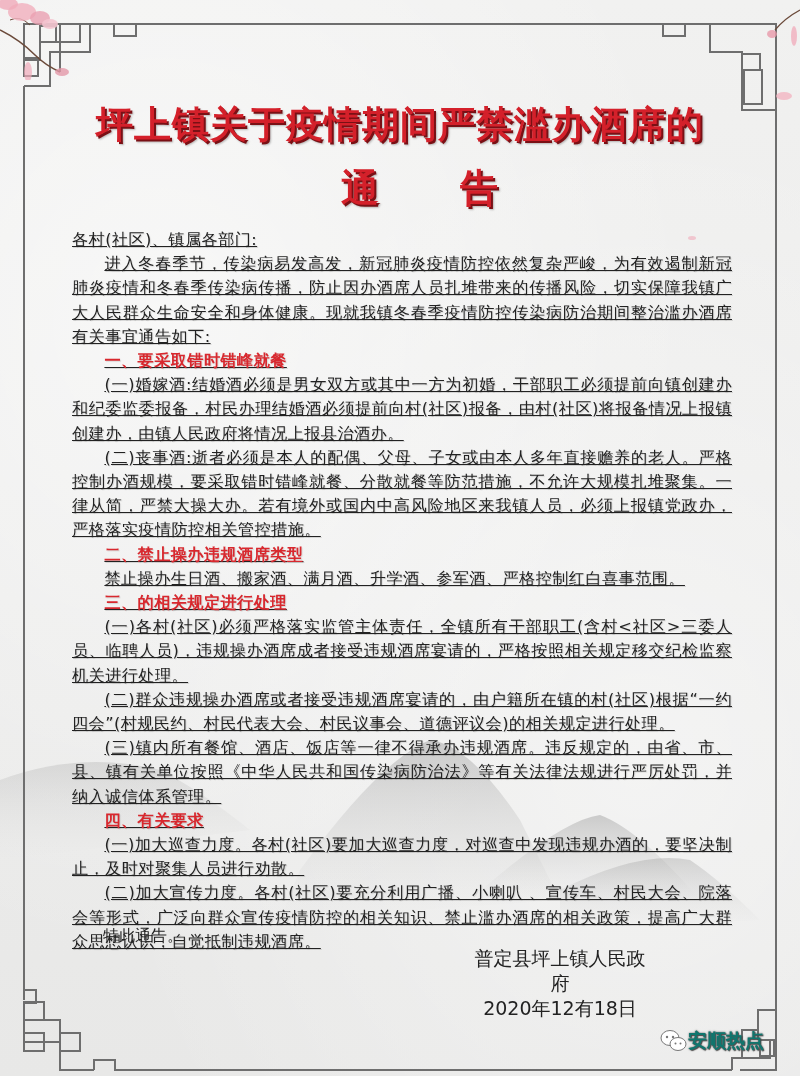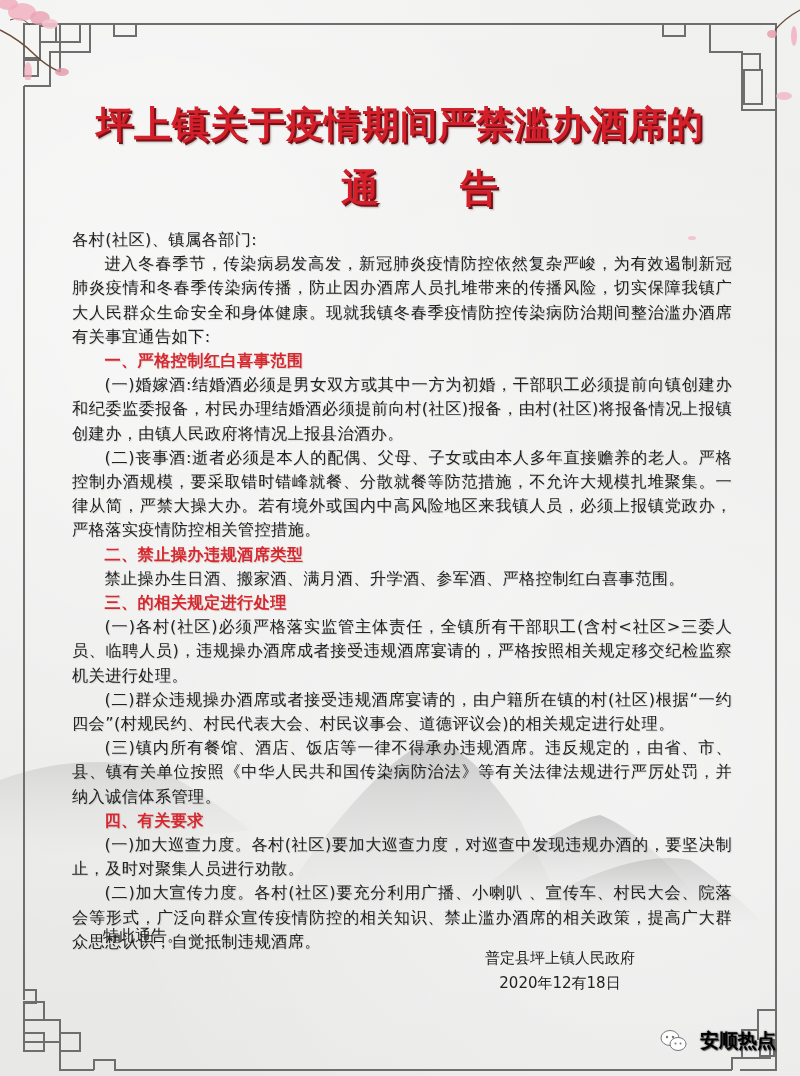--- a/index.html
+++ b/index.html
@@ -25,31 +25,32 @@
   }
   .title-line1 { top: 100px; font-size: 37px; }
   .title-line2 { top: 163px; font-size: 38px; padding-left: 20px; }
   .title-line2 span { display: inline-block; margin: 0 40px; }
 
   .body-text {
     position: absolute; left: 72px; width: 660px; top: 228px;
     font-size: 16.2px; line-height: 24.2px; color: #222;
     text-shadow: 1px 1px 1px rgba(0,0,0,0.12);
     letter-spacing: 0.4px;
+    text-decoration: underline;
   }
   .body-text p { margin: 0; text-indent: 2em; text-align: justify; }
   .body-text p.noindent { text-indent: 0; }
   .body-text .section { color: #d8282e; font-weight: bold; text-indent: 2em; }
 
   .closing { position: absolute; left: 103px; top: 926px; font-size: 16px; color: #222; }
-  .sign { position: absolute; left: 470px; top: 946px; width: 180px; text-align: center; font-size: 15px; color: #222; line-height: 25px; }
+  .sign { position: absolute; left: 470px; top: 946px; width: 180px; text-align: center; font-size: 19px; color: #222; line-height: 25px; }
 
   .watermark {
-    position: absolute; left: 660px; top: 1028px; display: flex; align-items: center; gap: 12px;
-    color: #000000; font-size: 19px; font-weight: bold;
+    position: absolute; left: 660px; top: 1028px; display: flex; align-items: center; gap: 0;
+    color: #0f766e; font-size: 19px; font-weight: bold;
     text-shadow: 0 0 2px #555, 1px 1px 1px #444;
   }
   .wechat-icon { width: 28px; height: 24px; }
 </style>
 </head>
 <body>
 
 <svg class="mountains" viewBox="0 0 800 1076">
   <defs>
     <linearGradient id="mg" x1="0" y1="0" x2="0" y2="1">
@@ -122,21 +123,21 @@
 
 <div class="title title-line1">坪上镇关于疫情期间严禁滥办酒席的</div>
 <div class="title title-line2">
   <span>通</span><span>告</span>
 </div>
 
 <div class="body-text">
   <p class="noindent">各村(社区)、镇属各部门:</p>
   <p>进入冬春季节，传染病易发高发，新冠肺炎疫情防控依然复杂严峻，为有效遏制新冠肺炎疫情和冬春季传染病传播，防止因办酒席人员扎堆带来的传播风险，切实保障我镇广大人民群众生命安全和身体健康。现就我镇冬春季疫情防控传染病防治期间整治滥办酒席有关事宜通告如下:</p>
 
-  <p class="section">一、严格控制红白喜事范围</p>
+  <p class="section">一、要采取错时错峰就餐</p>
   <p>(一)婚嫁酒:结婚酒必须是男女双方或其中一方为初婚，干部职工必须提前向镇创建办和纪委监委报备，村民办理结婚酒必须提前向村(社区)报备，由村(社区)将报备情况上报镇创建办，由镇人民政府将情况上报县治酒办。</p>
   <p>(二)丧事酒:逝者必须是本人的配偶、父母、子女或由本人多年直接赡养的老人。严格控制办酒规模，要采取错时错峰就餐、分散就餐等防范措施，不允许大规模扎堆聚集。一律从简，严禁大操大办。若有境外或国内中高风险地区来我镇人员，必须上报镇党政办，严格落实疫情防控相关管控措施。</p>
 
   <p class="section">二、禁止操办违规酒席类型</p>
   <p>禁止操办生日酒、搬家酒、满月酒、升学酒、参军酒、严格控制红白喜事范围。</p>
 
   <p class="section">三、的相关规定进行处理</p>
   <p>(一)各村(社区)必须严格落实监管主体责任，全镇所有干部职工(含村&lt;社区&gt;三委人员、临聘人员)，违规操办酒席成者接受违规酒席宴请的，严格按照相关规定移交纪检监察机关进行处理。</p>
   <p>(二)群众违规操办酒席或者接受违规酒席宴请的，由户籍所在镇的村(社区)根据“一约四会”(村规民约、村民代表大会、村民议事会、道德评议会)的相关规定进行处理。</p>
   <p>(三)镇内所有餐馆、酒店、饭店等一律不得承办违规酒席。违反规定的，由省、市、县、镇有关单位按照《中华人民共和国传染病防治法》等有关法律法规进行严厉处罚，并纳入诚信体系管理。</p>

